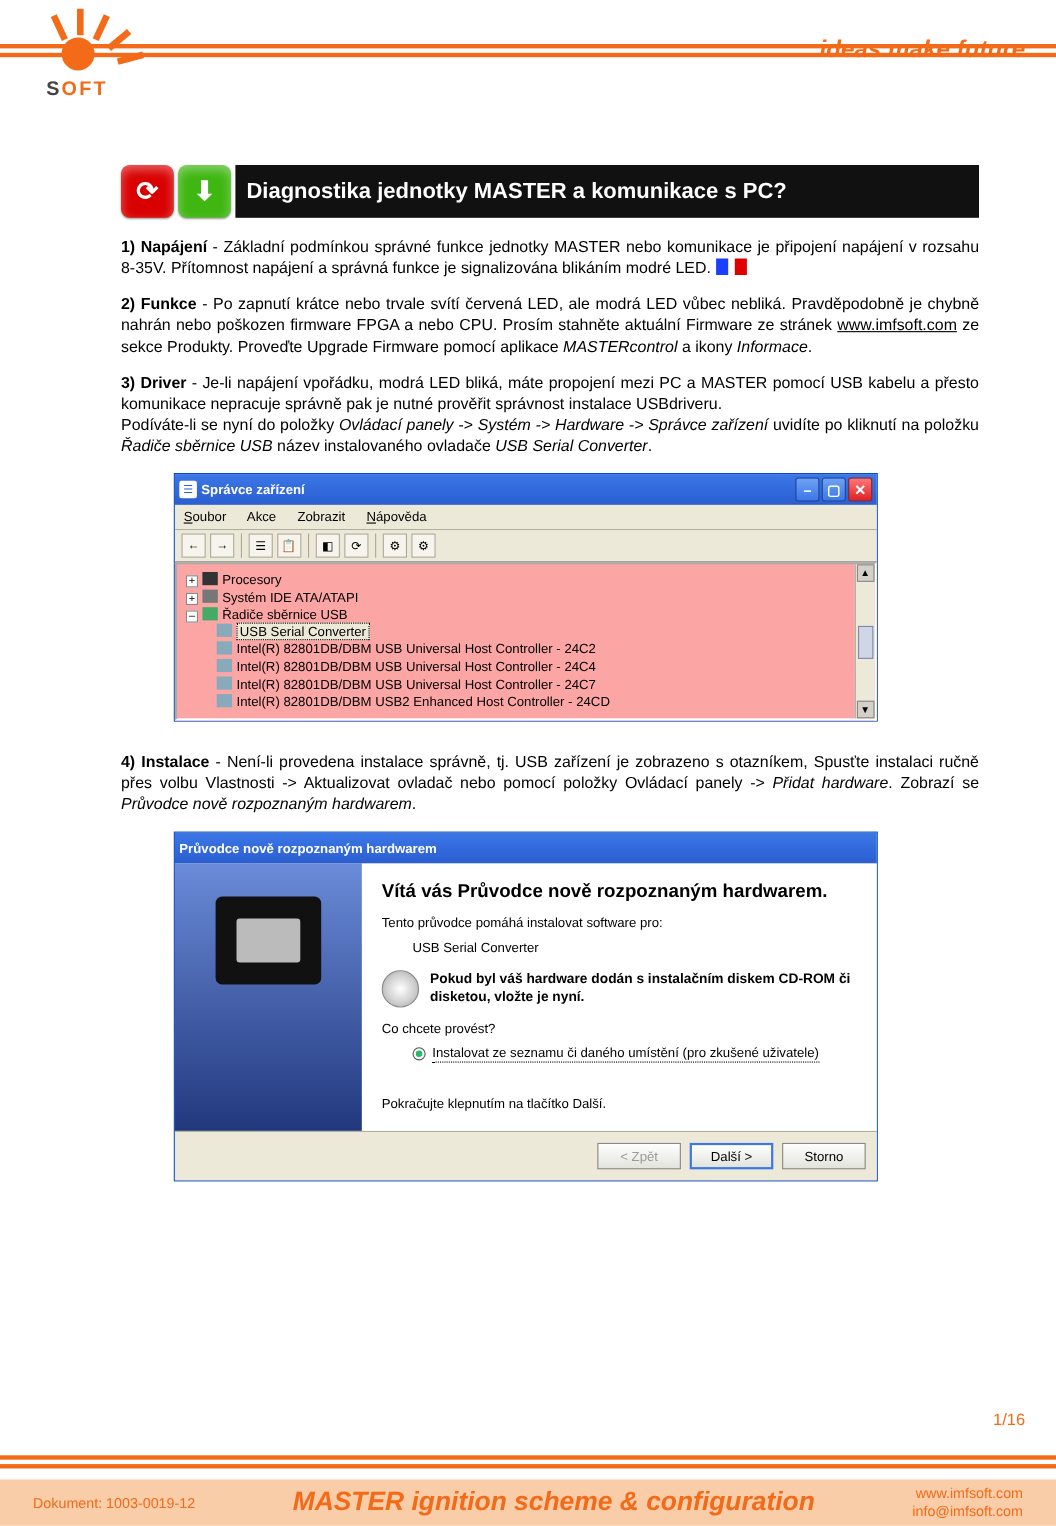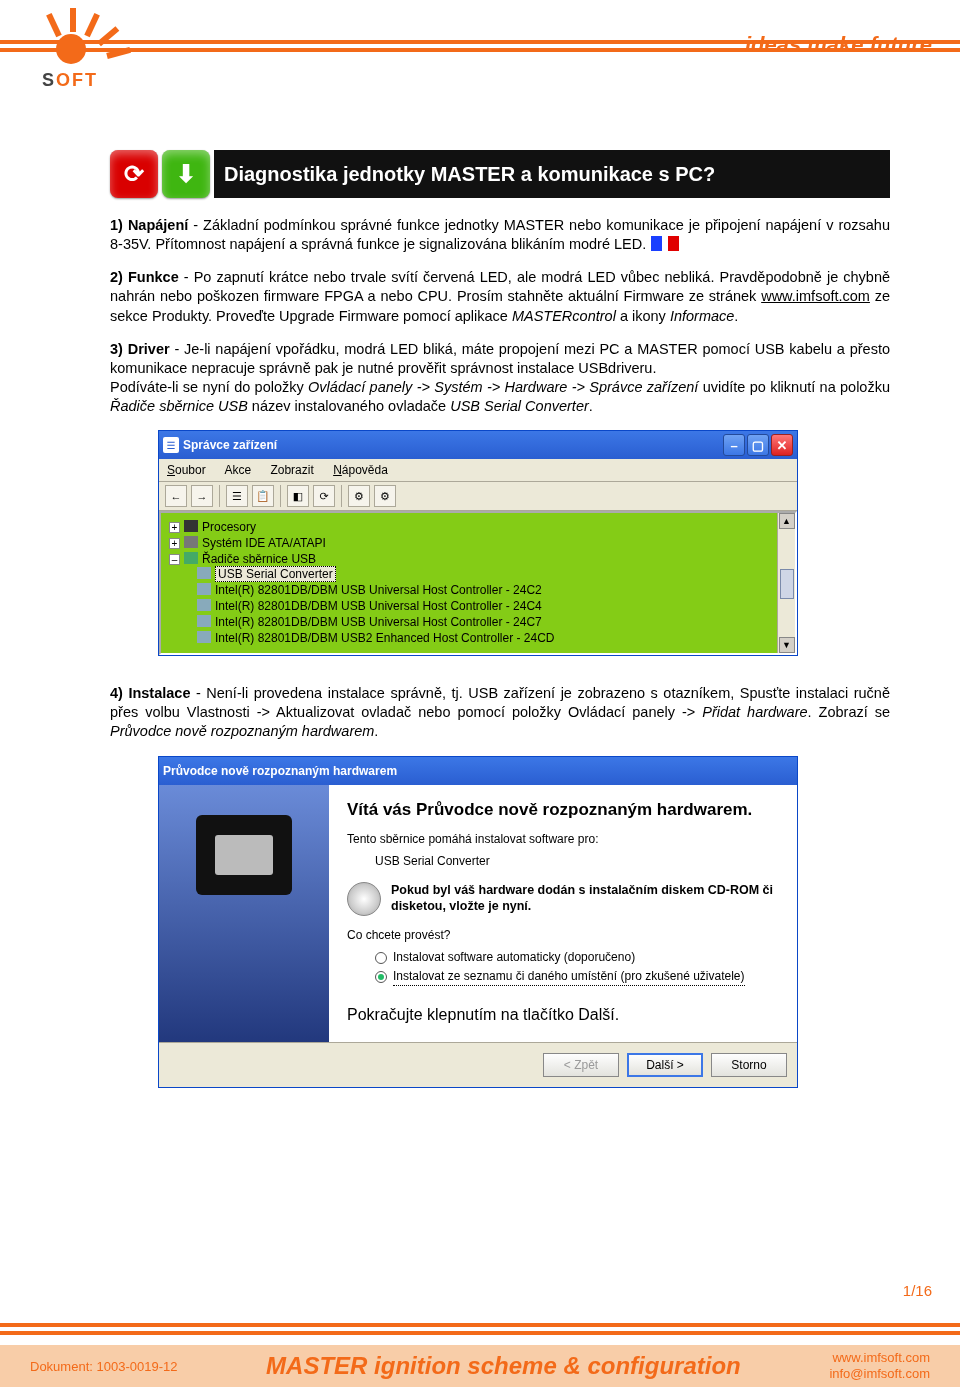--- a/index.html
+++ b/index.html
@@ -42,21 +42,21 @@
   .dm-titlebar .ttxt { flex: 1; font-weight: bold; }
   .winbtn { width: 22px; height: 22px; border-radius: 3px; margin-left: 2px; display: inline-flex; align-items: center; justify-content: center; color: #fff; font-weight: bold; font-size: 13px; }
   .winbtn.min, .winbtn.max { background: linear-gradient(#6fa2f3,#3c77e6); border: 1px solid #234a9a; }
   .winbtn.close { background: linear-gradient(#f77,#d22); border: 1px solid #922; }
   .dm-menu { background: #ece9d8; padding: 4px 8px; border-bottom: 1px solid #aca899; }
   .dm-menu span { margin-right: 16px; }
   .dm-menu span u { text-decoration: underline; }
   .dm-tool { background: #ece9d8; padding: 3px 6px; border-bottom: 1px solid #aca899; display: flex; gap: 4px; }
   .tbtn { width: 22px; height: 22px; border: 1px solid #aca899; background: #f6f4ec; display: inline-flex; align-items: center; justify-content: center; font-size: 11px; }
   .tsep { width: 1px; height: 22px; background: #aca899; margin: 0 2px; }
-  .dm-body { background: #84cc16; border: 2px inset #fff; padding: 6px 2px; position: relative; }
+  .dm-body { background: #fca5a5; border: 2px inset #fff; padding: 6px 2px; position: relative; }
   .dm-body .scroll { position: absolute; right: 0; top: 0; bottom: 0; width: 18px; background: #ece9d8; border-left: 1px solid #aca899; display: flex; flex-direction: column; align-items: center; }
   .dm-body .scroll .arrow { width: 16px; height: 16px; background: #d4d0c8; border: 1px solid #888; font-size: 9px; display: flex; align-items: center; justify-content: center; }
   .dm-body .scroll .track { flex: 1; }
   .dm-body .scroll .thumb { width: 14px; height: 30px; background: #cfd6e6; border: 1px solid #7a8aaa; margin-top: 40px; }
   .tree { list-style: none; padding-left: 6px; }
   .tree li { padding: 1px 0 1px 0; white-space: nowrap; }
   .tree .pm { display: inline-block; width: 11px; height: 11px; border: 1px solid #888; text-align: center; line-height: 9px; font-size: 10px; margin-right: 4px; background: #fff; }
   .tree .dico { display: inline-block; width: 14px; height: 12px; background: #555; margin-right: 4px; vertical-align: -1px; }
   .tree .dico.cpu { background: #333; }
   .tree .dico.ide { background: #777; }
@@ -77,21 +77,21 @@
   .wz-sub { font-size: 12px; margin-bottom: 8px; }
   .wz-dev { margin-left: 28px; margin-bottom: 14px; }
   .cd-row { display: flex; align-items: flex-start; gap: 10px; margin-bottom: 12px; }
   .cd-row .cd { width: 34px; height: 34px; border-radius: 50%; background: radial-gradient(#fff,#ccc 60%,#999); border: 1px solid #888; flex-shrink: 0; }
   .cd-row .cdt { font-weight: bold; font-size: 12.5px; line-height: 1.3; }
   .opt { margin: 4px 0 4px 28px; display: flex; align-items: flex-start; gap: 6px; }
   .opt .r { width: 12px; height: 12px; border: 1px solid #555; border-radius: 50%; margin-top: 2px; flex-shrink: 0; display: inline-flex; align-items: center; justify-content: center; }
   .opt .r.sel::after { content: ""; width: 6px; height: 6px; background: #2b6; border-radius: 50%; }
   .opt .lab { font-size: 12px; line-height: 1.3; }
   .opt .lab.sel { border-bottom: 1px dotted #000; }
-  .wz-foot { font-size: 16px; margin: 20px 0 8px; }
+  .wz-foot { font-size: 12px; margin: 30px 0 8px; }
   .wz-btns { background: #ece9d8; border-top: 1px solid #aca899; padding: 10px; display: flex; justify-content: flex-end; gap: 8px; }
   .btn { min-width: 76px; height: 24px; border: 1px solid #888; background: linear-gradient(#fefefe,#e3e3dd); font-size: 12px; display: inline-flex; align-items: center; justify-content: center; padding: 0 10px; }
   .btn.dis { color: #9a9a9a; }
   .btn.def { border: 2px solid #3c77e6; }
 
   .pgnum { position: absolute; right: 28px; bottom: 88px; color: #f36a19; font-size: 15px; }
 
   
   .ftr-stripes { position: absolute; bottom: 48px; left: 0; right: 0; }
   .ftr-stripes .bar { height: 4px; background: #f36a19; margin-bottom: 4px; }
@@ -210,32 +210,28 @@
       <div class="wz-win">
         <div class="dm-titlebar">
           <span class="ttxt">Průvodce nově rozpoznaným hardwarem</span>
         </div>
         <div class="wz-body">
           <div class="wz-left">
               <div class="hw"></div>
             </div>
           <div class="wz-right">
             <div class="wz-h">Vítá vás Průvodce nově rozpoznaným hardwarem.</div>
-            <div class="wz-sub">Tento sběrnice pomáhá instalovat software pro:</div>
+            <div class="wz-sub">Tento průvodce pomáhá instalovat software pro:</div>
             <div class="wz-dev">USB Serial Converter</div>
             <div class="cd-row">
               <div class="cd"></div>
               <div class="cdt">Pokud byl váš hardware dodán s instalačním diskem CD-ROM či disketou, vložte je nyní.</div>
             </div>
             <div class="wz-sub">Co chcete provést?</div>
             <div class="opt">
-              <span class="r"></span>
-              <span class="lab">Instalovat software automaticky (doporučeno)</span>
-            </div>
-            <div class="opt">
               <span class="r sel"></span>
               <span class="lab sel">Instalovat ze seznamu či daného umístění (pro zkušené uživatele)</span>
             </div>
             <div class="wz-foot">Pokračujte klepnutím na tlačítko Další.</div>
           </div>
         </div>
         <div class="wz-btns">
           <span class="btn dis">&lt; Zpět</span>
           <span class="btn def">Další &gt;</span>
           <span class="btn">Storno</span>

